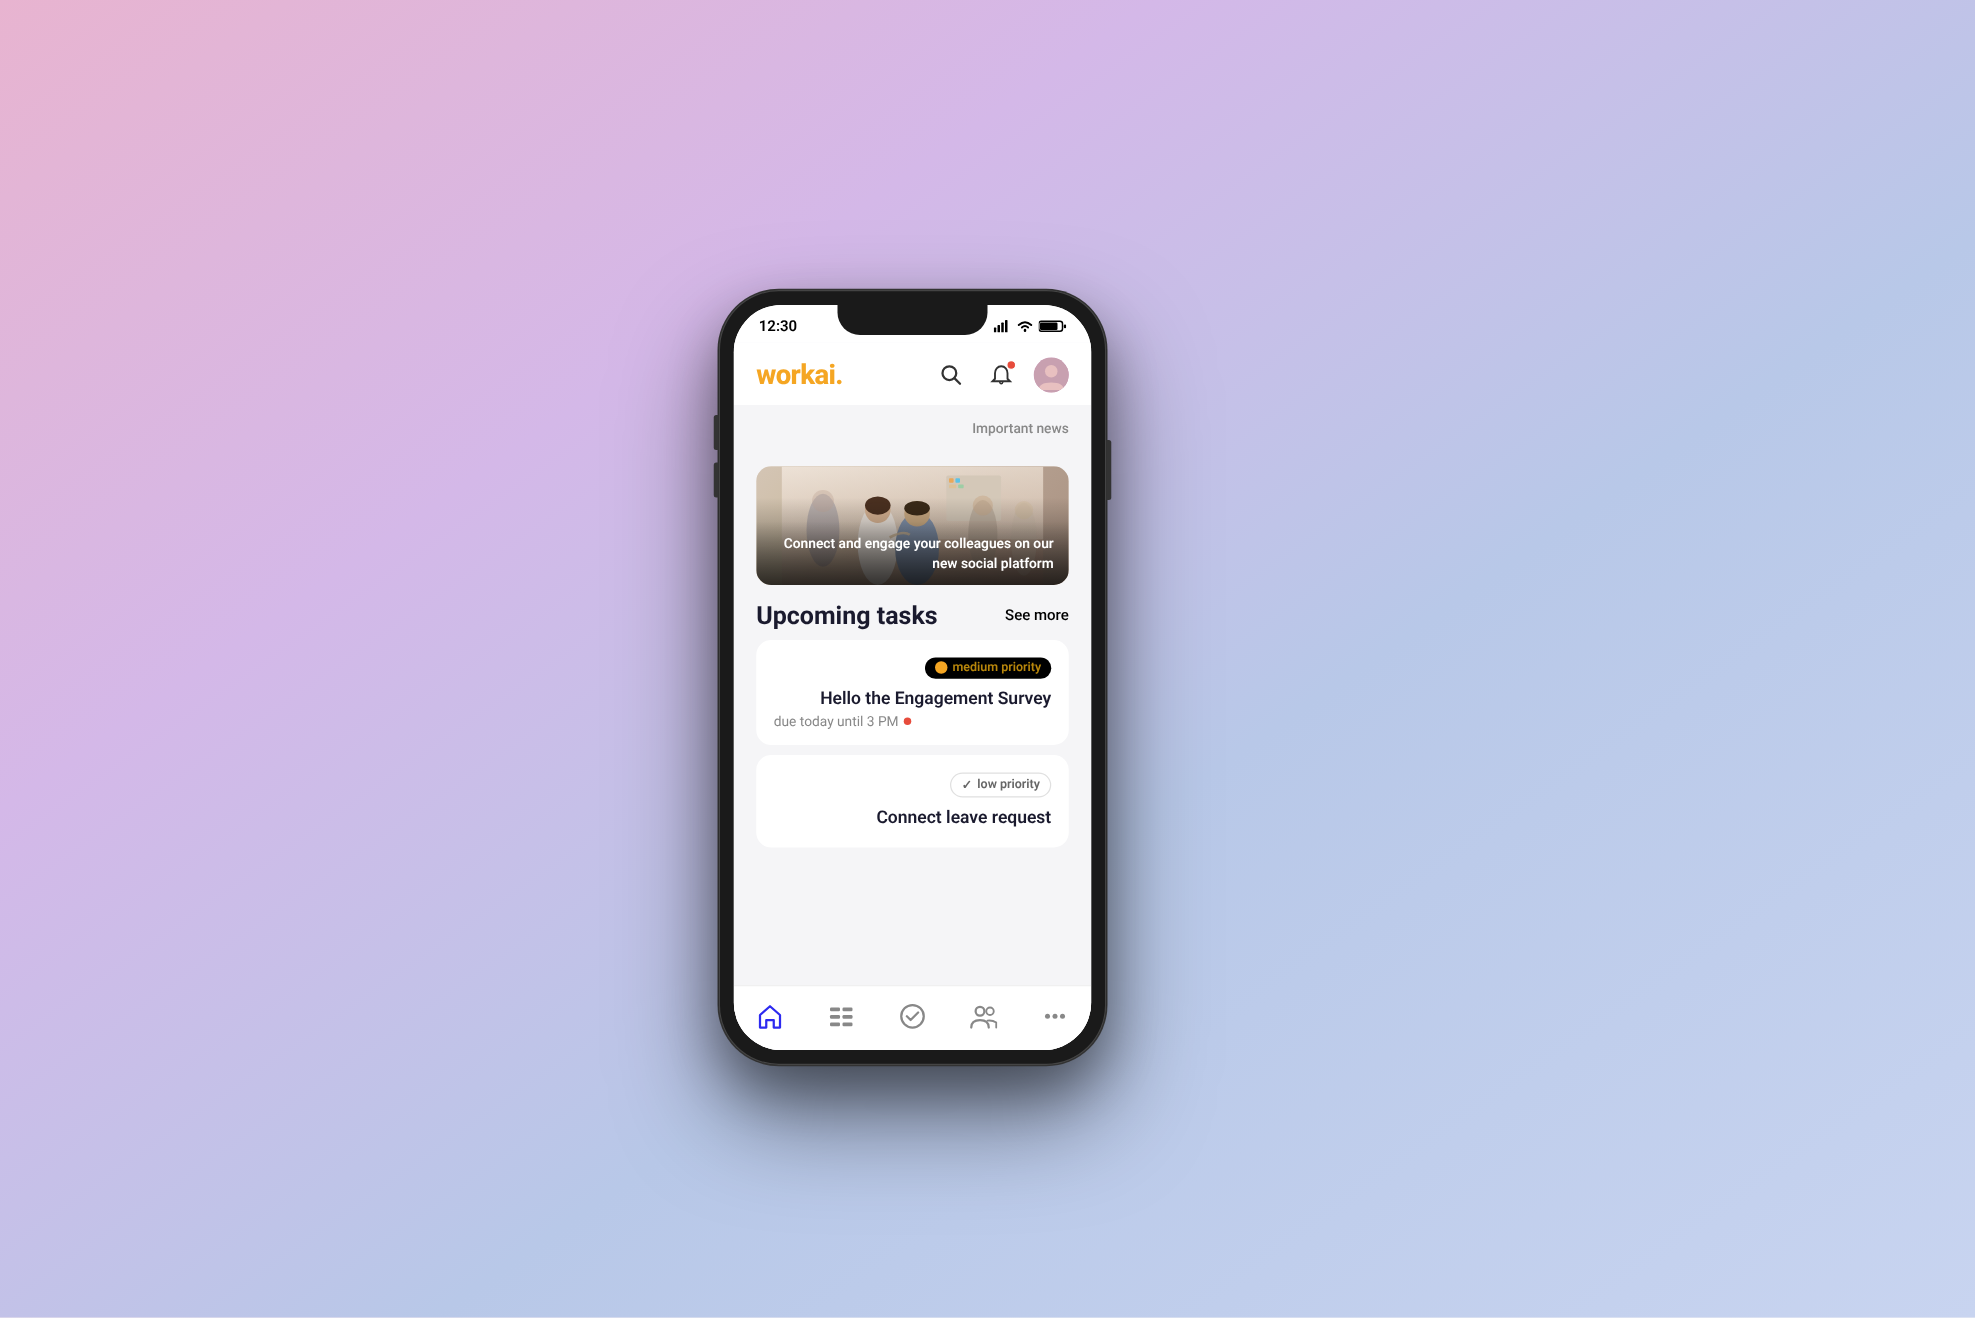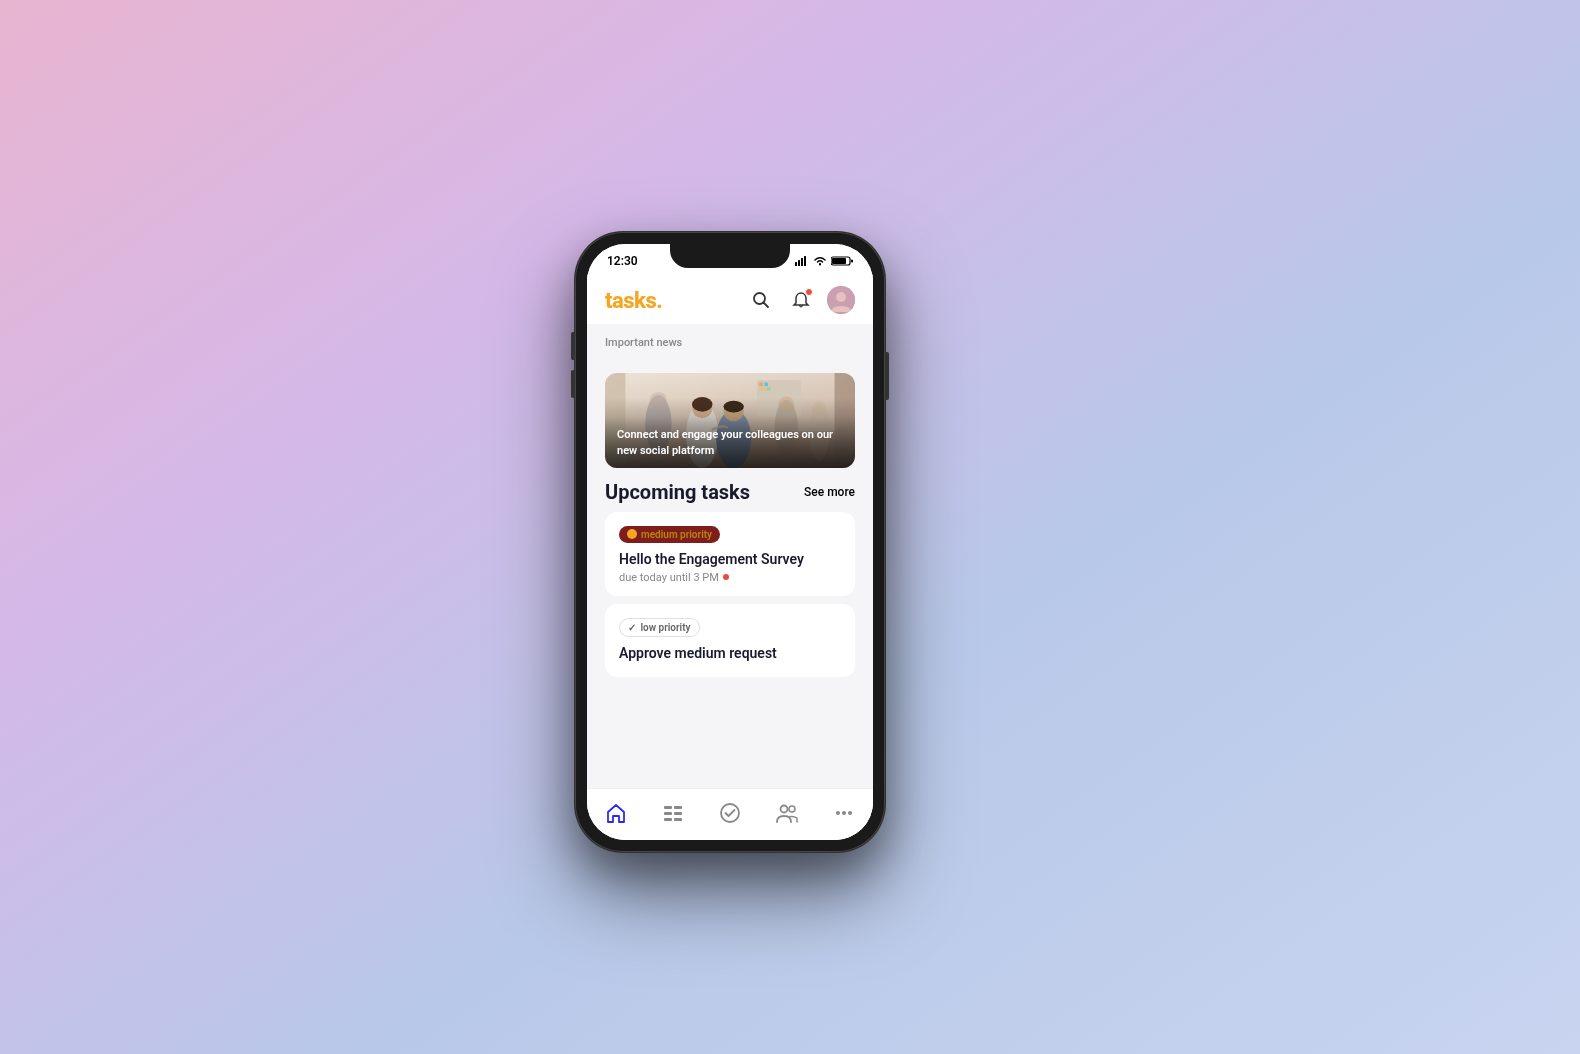--- a/index.html
+++ b/index.html
@@ -266,21 +266,21 @@
       align-items: center;
       gap: 4px;
       padding: 3px 8px;
       border-radius: 12px;
       font-size: 10px;
       font-weight: 600;
       margin-bottom: 8px;
     }
 
     .priority-medium {
-      background: #7f1d1d;
+      background: #000000;
       color: #b8860b;
     }
 
     .priority-low {
       background: #fff;
       color: #666;
       border: 1px solid #e0e0e0;
     }
 
     .priority-icon {
@@ -352,20 +352,21 @@
       background: linear-gradient(145deg, #e8b4d0 0%, #d4b8e8 30%, #b8c8e8 60%, #c8d4f0 100%);
       z-index: 0;
     }
 
     
     .phone-scene {
       position: relative;
       z-index: 10;
       margin-left: -120px;
       margin-top: 30px;
+      text-align: right;
     }
 
     
     .phone-btn-vol {
       position: absolute;
       left: -4px;
       width: 4px;
       border-radius: 2px 0 0 2px;
       background: #333;
     }
@@ -427,21 +428,21 @@
               <rect x="1" y="2" width="14" height="6" rx="1" fill="#000"></rect>
               <rect x="20" y="3.5" width="2" height="3" rx="1" fill="#000"></rect>
             </svg>
           </div>
         </div>
 
         <div class="app-content">
 
           <div class="app-header">
             <div class="app-logo">
-              <span>tasks</span><span style="color:#f5a623;">.</span>
+              <span>workai</span><span style="color:#f5a623;">.</span>
             </div>
             <div class="header-icons">
               <div class="header-icon">
                 <svg width="18" height="18" viewBox="0 0 18 18">
                   <circle cx="7.5" cy="7.5" r="5.5" stroke="#333" stroke-width="1.8" fill="none"></circle>
                   <line x1="11.5" y1="11.5" x2="16" y2="16" stroke="#333" stroke-width="1.8" stroke-linecap="round"></line>
                 </svg>
               </div>
               <div class="header-icon">
                 <svg width="18" height="18" viewBox="0 0 18 18">
@@ -537,21 +538,21 @@
                 <span>due today until 3 PM</span>
                 <div class="due-dot"></div>
               </div>
             </div>
 
             <div class="task-card">
               <div class="priority-badge priority-low">
                 <span class="priority-check">✓</span>
                 <span>low priority</span>
               </div>
-              <div class="task-name">Approve medium request</div>
+              <div class="task-name">Connect leave request</div>
             </div>
           </div>
 
           <div class="bottom-nav">
 
             <div class="nav-item active">
               <svg width="22" height="22" viewBox="0 0 22 22">
                 <path d="M3 10 L11 3 L19 10 L19 20 L14 20 L14 14 L8 14 L8 20 L3 20 Z" stroke="#2d2af0" stroke-width="1.8" fill="none" stroke-linejoin="round"></path>
               </svg>
             </div>

